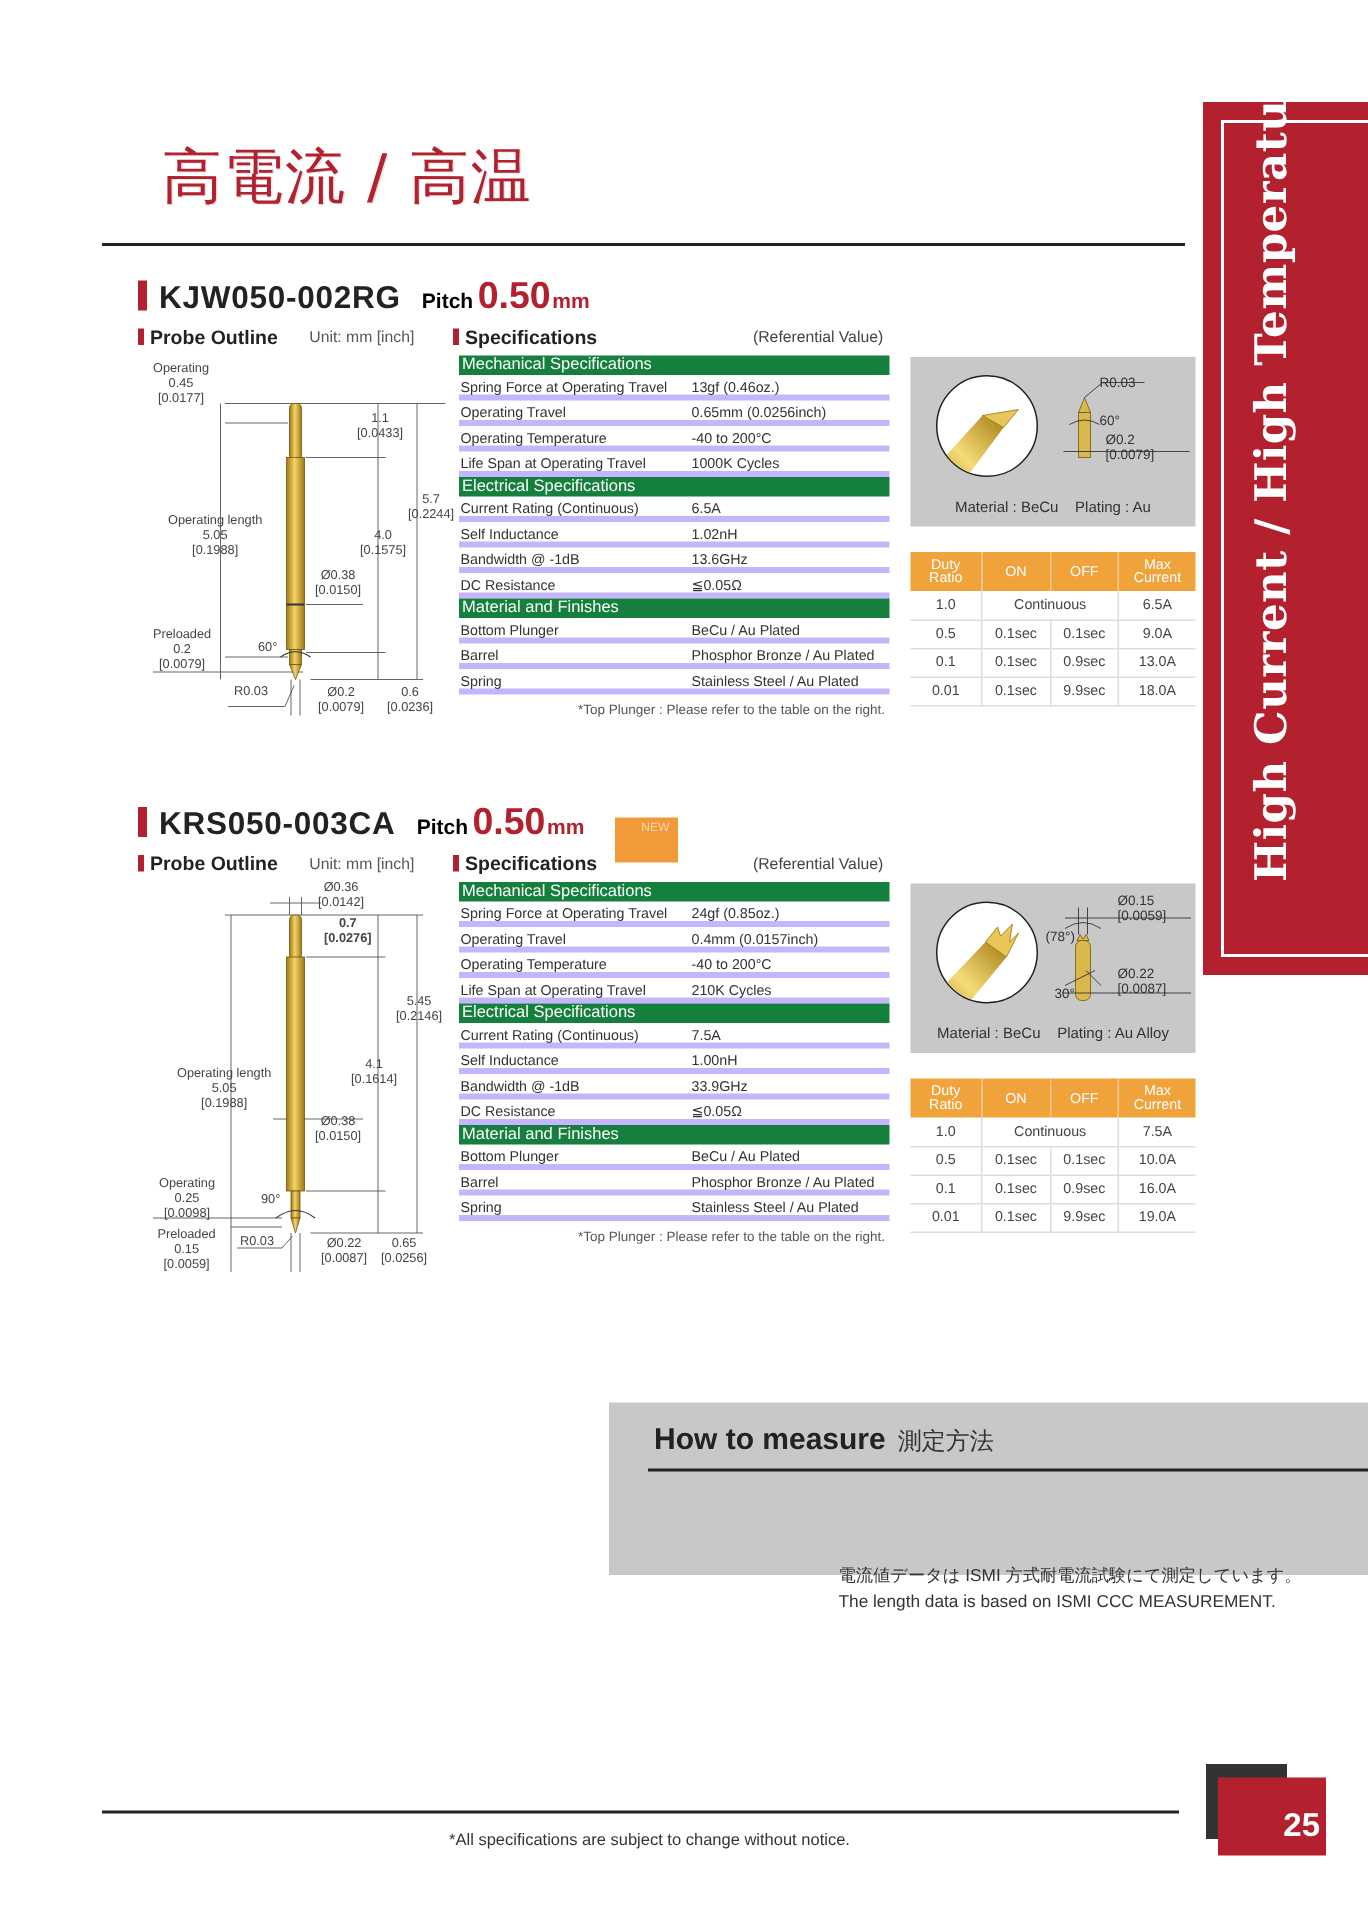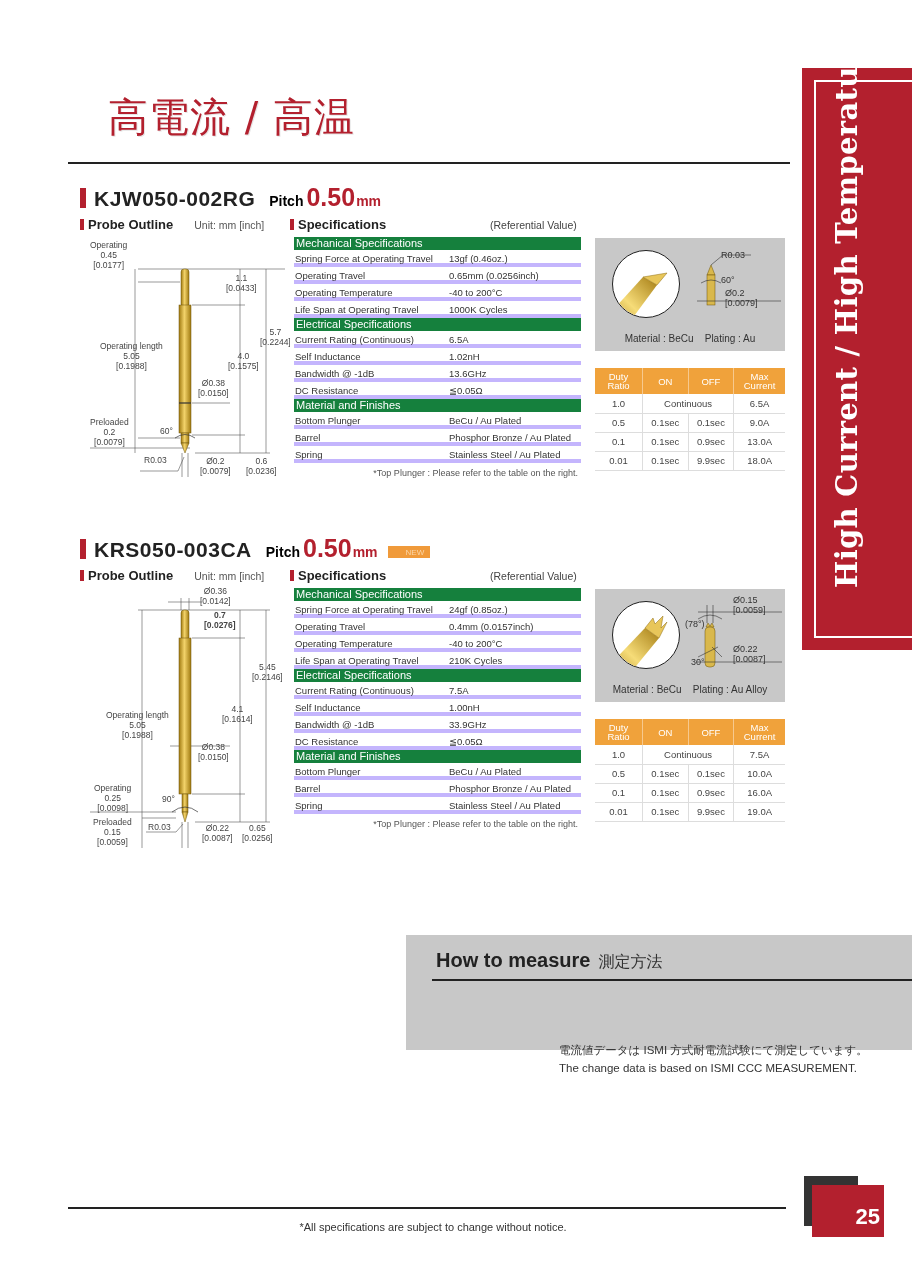--- a/index.html
+++ b/index.html
@@ -6,29 +6,29 @@
   html, body { width: 912px; height: 1280px; background: #ffffff; overflow: hidden; }
   body { position: relative; font-family: "Liberation Sans", "DejaVu Sans", sans-serif; color: #333; }
 
   .page-title { position: absolute; left: 72px; top: 90px; font-size: 40px; color: #b3202e; font-family: "DejaVu Sans", sans-serif; letter-spacing: 1px; text-shadow: 1px 1px 0 #e6e6e6; margin-left: 36px; }
   .title-rule { position: absolute; left: 68px; top: 162px; width: 722px; height: 2px; background: #222; }
 
   .side-tab { position: absolute; left: 802px; top: 68px; width: 110px; height: 582px; background: #b3202e; }
   .side-tab-inner { position: absolute; left: 12px; top: 12px; width: 100px; height: 558px; border: 2px solid #fff; border-right: none; }
   .side-tab-text { position: absolute; left: 28px; top: 520px; transform-origin: 0 0; transform: rotate(-90deg); white-space: nowrap; color: #fff; font-family: "DejaVu Serif", serif; font-weight: bold; font-size: 29px; letter-spacing: 0.3px; }
 
-  .section { position: absolute; left: 80px; width: 710px; }
+  .section { position: absolute; left: 92px; width: 710px; }
   .prod-head { position: absolute; left: 0; top: 0; height: 30px; display: flex; align-items: baseline; }
   .red-bar { display: inline-block; background: #b3202e; }
   .prod-bar { width: 6px; height: 20px; margin-right: 8px; position: relative; top: 2px; }
   .prod-name { font-size: 21px; font-weight: bold; color: #222; font-family: "Liberation Sans", sans-serif; letter-spacing: 0.5px; }
   .pitch-label { font-size: 14px; font-weight: bold; color: #000000; margin-left: 14px; }
   .pitch-val { font-size: 25px; font-weight: bold; color: #b3202e; margin-left: 3px; }
   .pitch-unit { font-size: 14px; font-weight: bold; color: #b3202e; margin-left: 1px; }
-  .new-badge { display: inline-block; background: #f09a3a; color: #fbd6a8; font-size: 8px; padding: 2px 6px 1px 18px; margin-left: 10px; position: relative; top: -2px; }
+  .new-badge { display: inline-block; background: #f09a3a; color: #fbd6a8; font-size: 8px; padding: 2px 6px 19px 18px; margin-left: 20px; position: relative; top: -2px; }
 
   .sub-head { position: absolute; top: 34px; display: flex; align-items: center; font-size: 13px; font-weight: bold; color: #222; }
   .sub-bar { width: 4px; height: 11px; margin-right: 4px; }
   .unit-note { font-size: 10.5px; font-weight: normal; color: #555; margin-left: 21px; }
   .ref-note { position: absolute; left: 410px; top: 36px; font-size: 10.5px; color: #444; }
 
   .drawing { position: absolute; left: 0; top: 52px; width: 205px; height: 250px; }
   .drawing svg { position: absolute; left: 0; top: 0; }
   .dl { position: absolute; font-size: 8.5px; color: #444; text-align: center; line-height: 10px; white-space: nowrap; }
 
@@ -478,19 +478,19 @@
     </tbody>
   </table>
 </div>
 
 <div class="measure-box">
   <div class="measure-title">
     <span>How to measure</span><span class="measure-title-jp">測定方法</span>
   </div>
   <div class="measure-rule"></div>
   <div class="measure-line" style="top:61px;">電流値データは ISMI 方式耐電流試験にて測定しています。</div>
-  <div class="measure-line" style="top:80px;">The change data is based on ISMI  CCC MEASUREMENT.</div>
+  <div class="measure-line" style="top:80px;">The length data is based on ISMI  CCC MEASUREMENT.</div>
 </div>
 
 <div class="footer-rule"></div>
 <div class="footer-note">*All specifications are subject to change without notice.</div>
 <div class="page-no-back"></div>
 <div class="page-no">25</div>
 
 </body></html>

